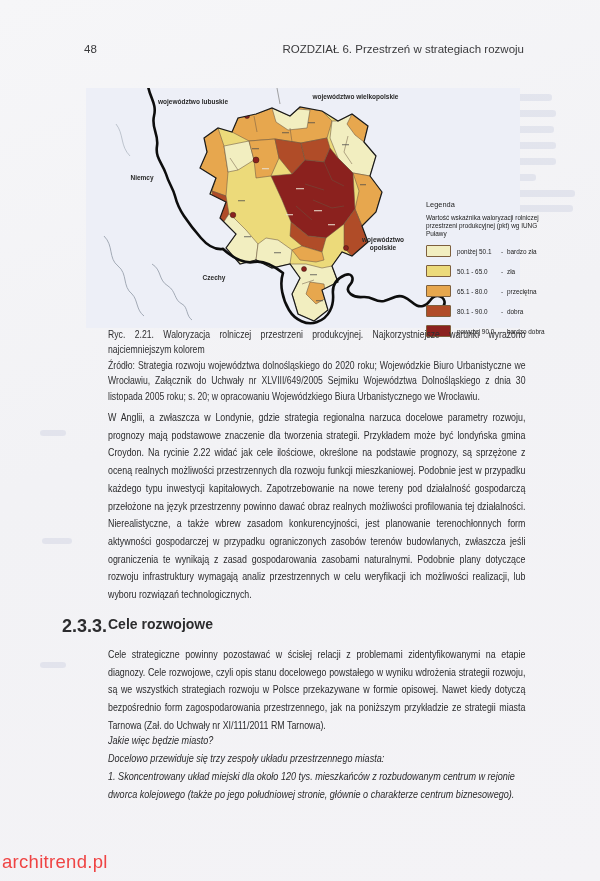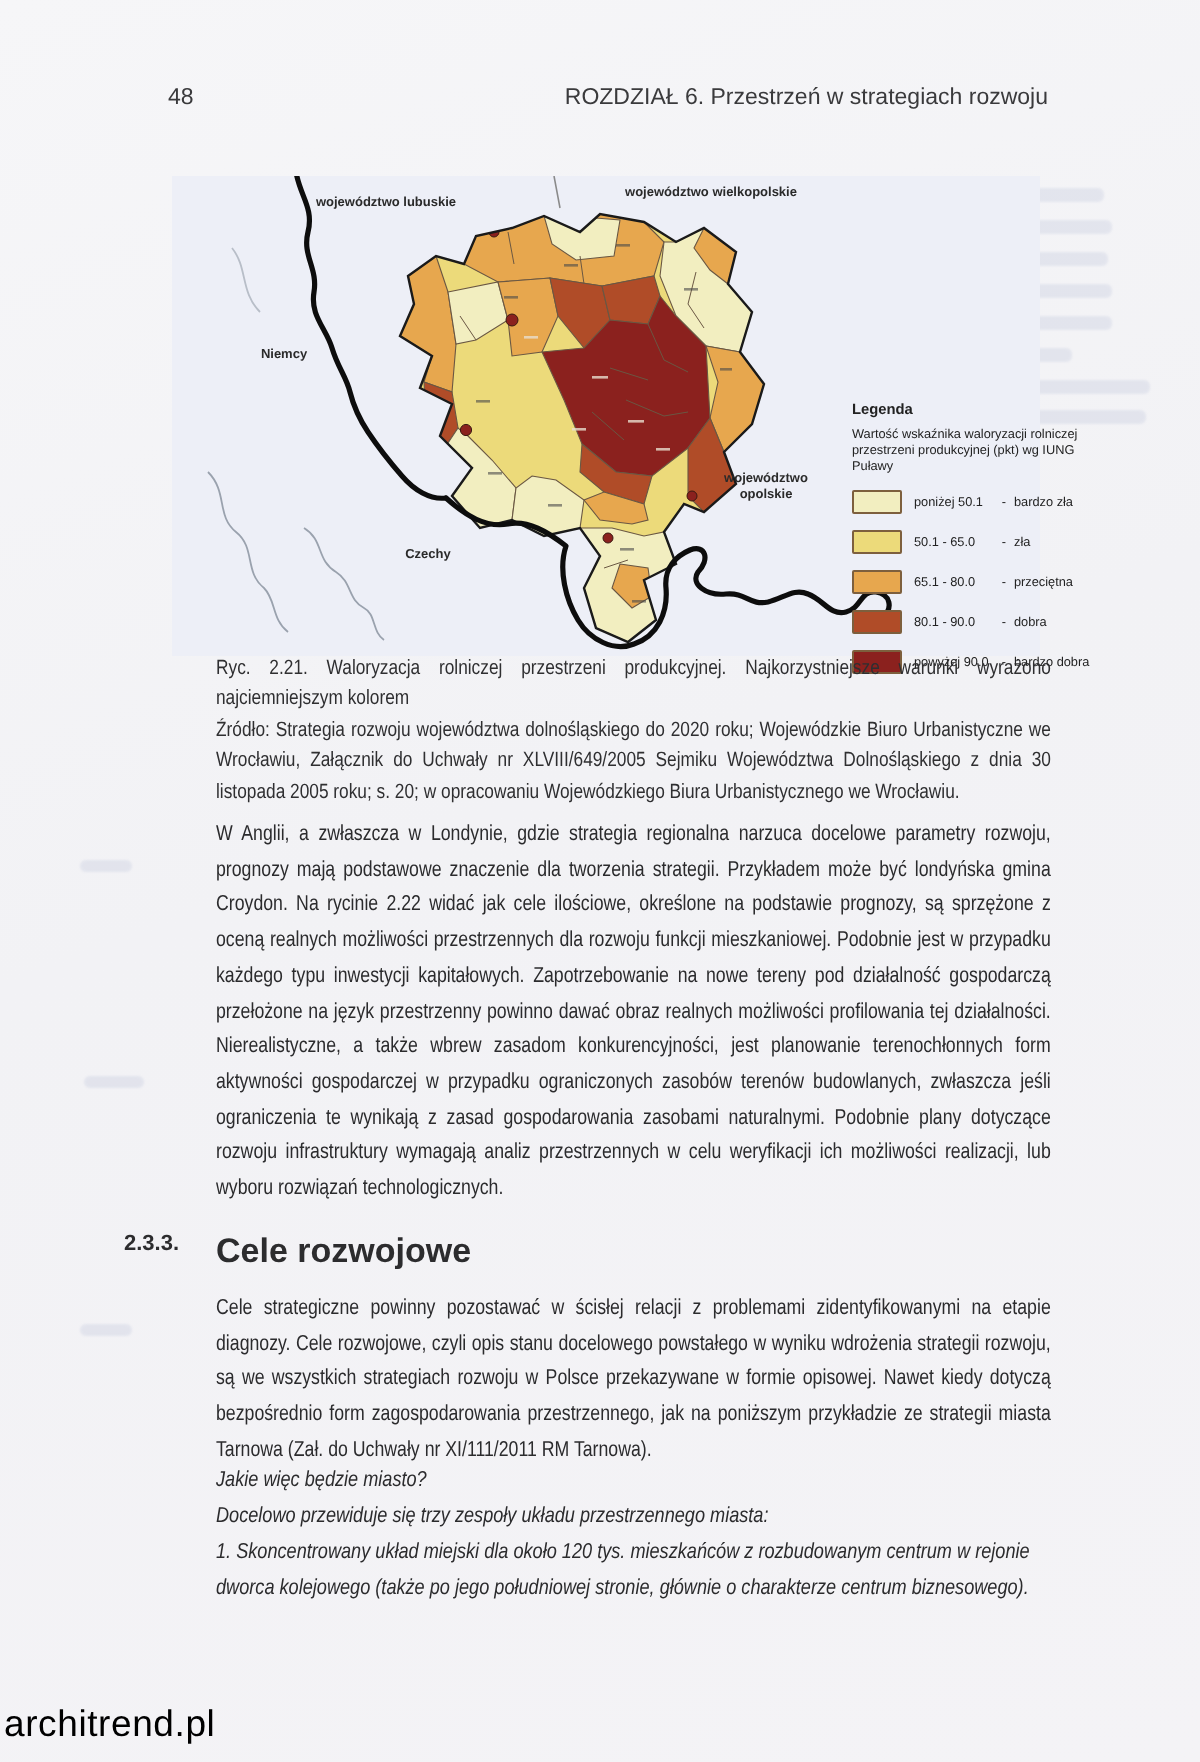--- a/index.html
+++ b/index.html
@@ -12,46 +12,46 @@
     --c1:#f2eec0;--c2:#ecda7a;--c3:#e7a74e;--c4:#b04c28;--c5:#8b211e;
   }
   .abs{position:absolute;}
   .hdr{font-size:11.5px;color:#3a3a3c;}
   
   .figure{left:86px;top:88px;width:434px;height:240px;background:#edeff7;}
   .map-label{position:absolute;font-size:6.5px;font-weight:bold;color:#2a2a2a;
     text-align:center;line-height:7.5px;}
   
   .legend{position:absolute;left:340px;top:112px;width:120px;font-size:6.4px;color:#222;}
-  .legend-title{font-weight:bold;font-size:7.4px;}
+  .legend-title{font-weight:normal;font-size:7.4px;}
   .legend-sub{margin-top:5px;line-height:7.8px;}
   .lrow{display:flex;align-items:center;margin-top:8px;}
   .sw{width:23px;height:10px;border:1px solid #7d5f3d;border-radius:1px;flex:0 0 auto;}
   .sw.s1{background:var(--c1);} .sw.s2{background:var(--c2);} .sw.s3{background:var(--c3);}
   .sw.s4{background:var(--c4);} .sw.s5{background:var(--c5);}
   .lrange{margin-left:6px;width:40px;}
   .ldash{width:10px;text-align:center;}
   .llabel{white-space:nowrap;}
   
   .c1{fill:var(--c1);} .c2{fill:var(--c2);} .c3{fill:var(--c3);}
   .c4{fill:var(--c4);} .c5{fill:var(--c5);}
   .rg{stroke:#6a5743;stroke-width:.55;}
   
   .caption{left:108px;top:327px;width:497px;font-size:10.3px;line-height:15.4px;
     transform:scaleX(0.84);transform-origin:0 0;color:#2f2f31;text-align:justify;}
   .body-text{font-size:10.8px;line-height:17.7px;width:509px;transform:scaleX(0.82);
     transform-origin:0 0;text-align:justify;color:#2b2b2d;}
   .p1{left:108px;top:409px;}
   .p2{left:108px;top:646px;}
-  .h-num{left:62px;top:616px;font-size:11px;font-weight:bold;}
-  .h-title{left:108px;top:616px;font-size:17px;font-weight:bold;}
+  .h-num{left:62px;top:616px;font-size:18px;font-weight:bold;}
+  .h-title{left:108px;top:616px;font-size:14px;font-weight:bold;}
   .quote{left:108px;top:731px;width:500px;transform:scaleX(0.84);transform-origin:0 0;
     font-style:italic;font-size:10.8px;line-height:18px;color:#2b2b2d;}
   .quote div{margin:0;}
-  .watermark{left:2px;top:851px;font-size:18.5px;color:#000000;letter-spacing:.3px;}
+  .watermark{left:2px;top:851px;font-size:18.5px;color:#ef4444;letter-spacing:.3px;}
   
   .ghost{position:absolute;height:7px;border-radius:3px;background:#7a88b8;
     opacity:.13;filter:blur(.6px);}
 </style>
 </head>
 <body>
 
 <div class="abs hdr" style="left:84px;top:43px;">48</div>
 <div class="abs hdr" style="right:76px;top:43px;">ROZDZIAŁ 6. Przestrzeń w strategiach rozwoju</div>
 

